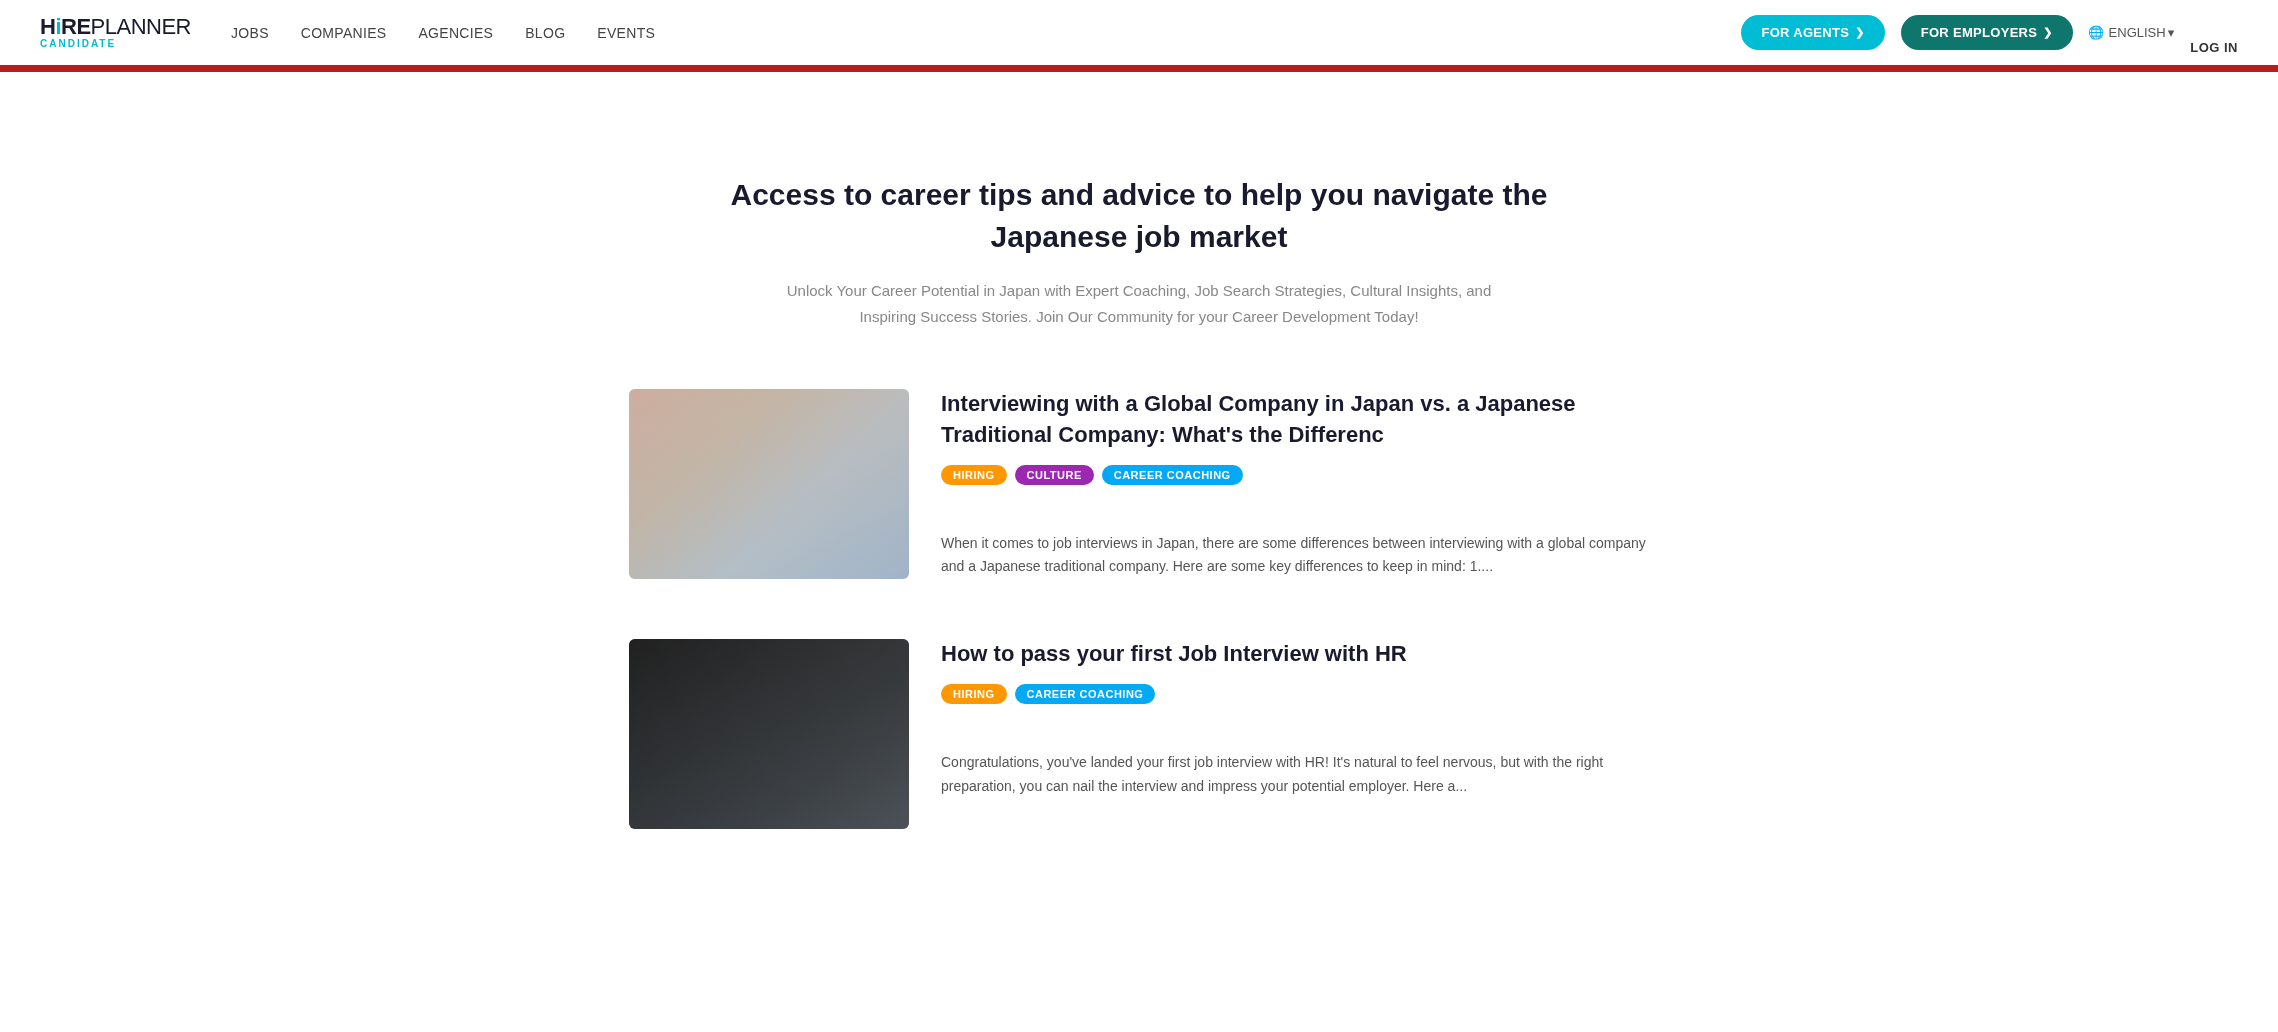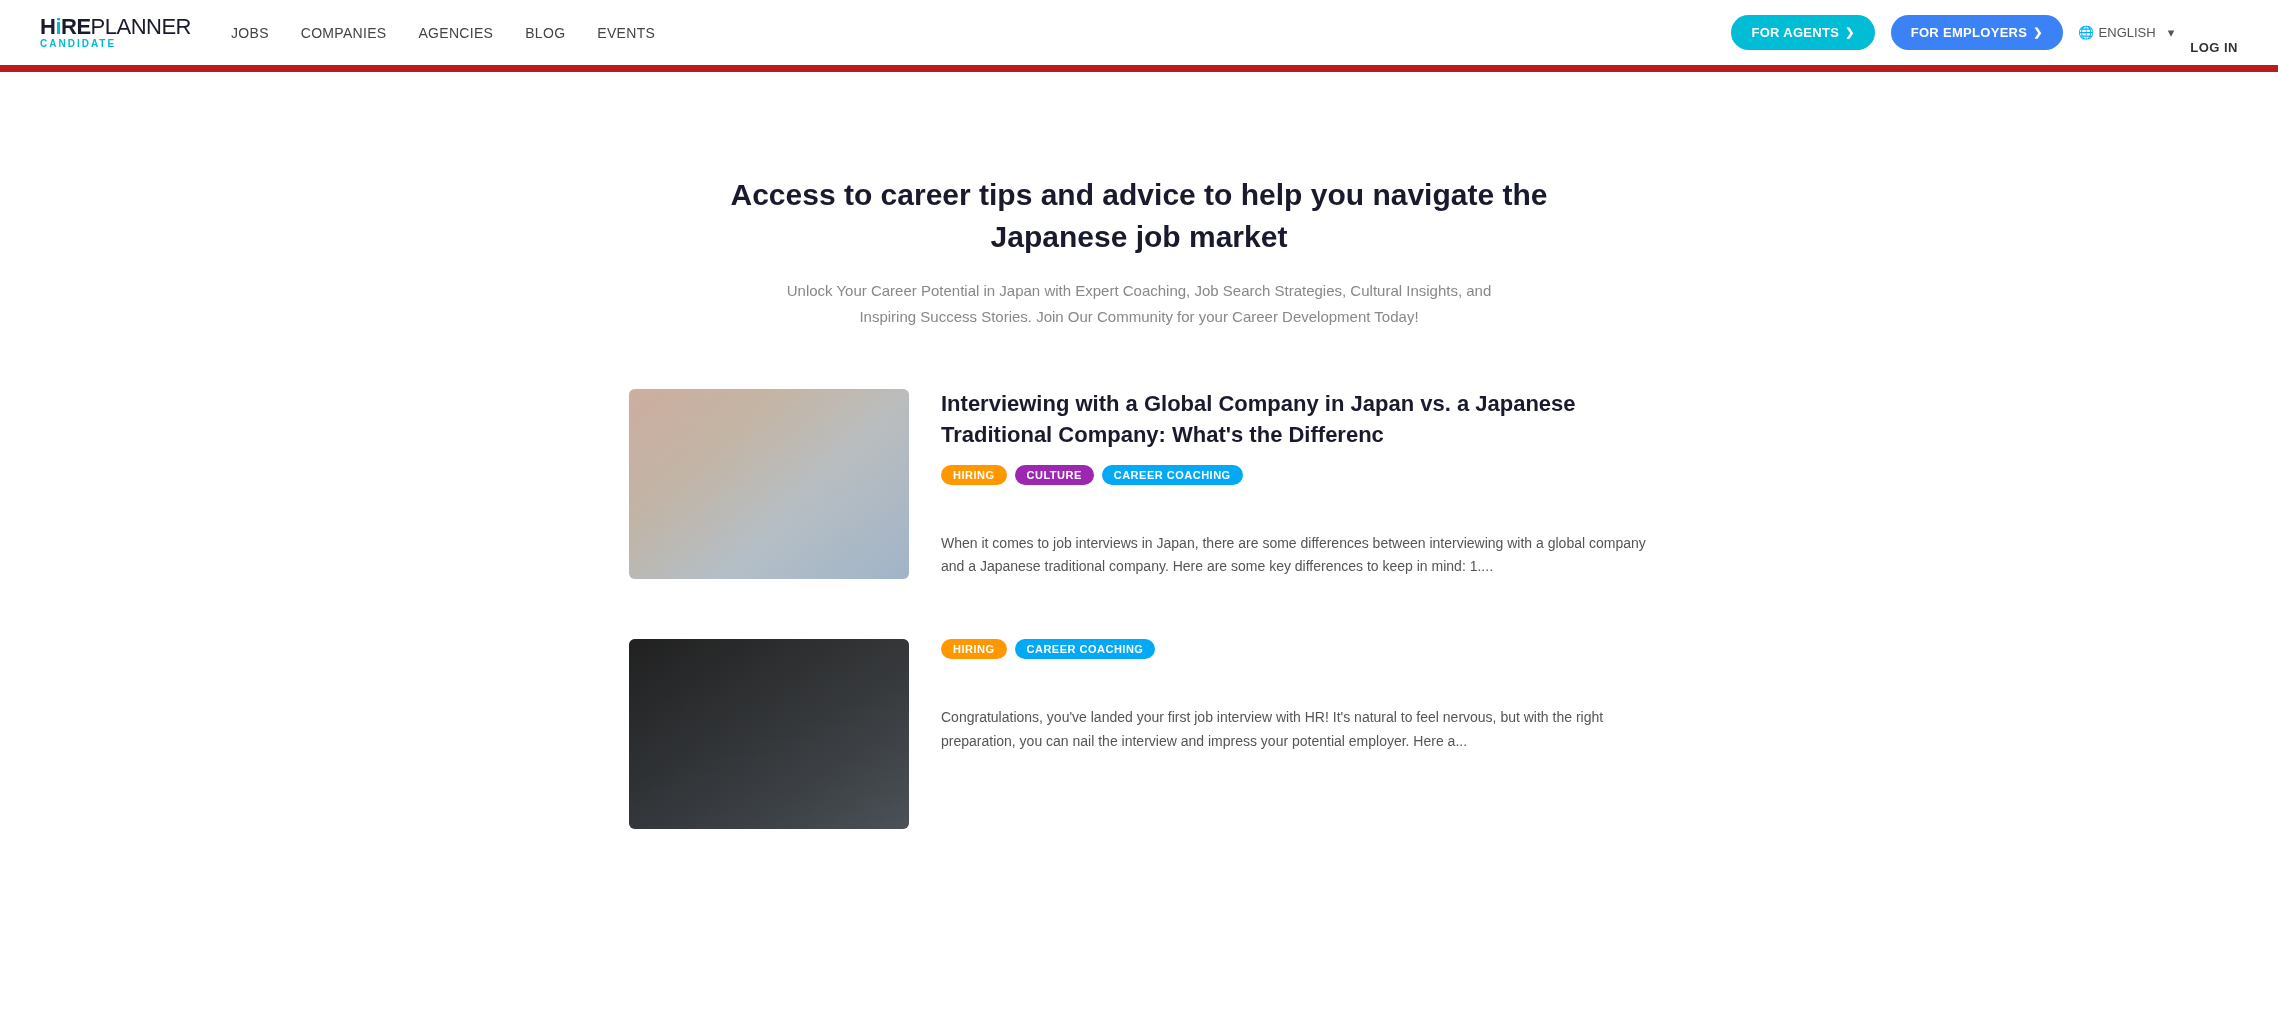--- a/index.html
+++ b/index.html
@@ -40,38 +40,38 @@
       border-radius: 24px;
       font-size: 13px;
       font-weight: 600;
       cursor: pointer;
       display: flex;
       align-items: center;
       gap: 6px;
       letter-spacing: 0.3px;
     }
     .btn-employers {
-      background: #3b82f6;
+      background: #0f766e;
       color: #fff;
       border: none;
       padding: 10px 20px;
       border-radius: 24px;
       font-size: 13px;
       font-weight: 600;
       cursor: pointer;
       display: flex;
       align-items: center;
       gap: 6px;
       letter-spacing: 0.3px;
     }
     .btn-chevron { font-size: 11px; }
     .lang-selector {
       display: flex;
       align-items: flex-start;
-      gap: 12px;
+      gap: 2px;
       font-size: 13px;
       color: #555;
       cursor: pointer;
     }
     .login-link {
       font-size: 13px;
       font-weight: 600;
       color: #333;
       text-decoration: none;
       letter-spacing: 0.5px;
@@ -256,20 +256,21 @@
       </div>
       <p class="article-excerpt">When it comes to job interviews in Japan, there are some differences between interviewing with a global company and a Japanese traditional company. Here are some key differences to keep in mind: 1....</p>
     </div>
   </article>
 
   <article class="article-card">
     <div class="article-image img-hr">
       <div class="article-image-placeholder"></div>
     </div>
     <div class="article-body">
+      <h2 class="article-title">How to pass your first Job Interview with HR</h2>
       <div class="article-tags">
         <span class="tag tag-hiring">HIRING</span>
         <span class="tag tag-career-coaching">CAREER COACHING</span>
       </div>
       <p class="article-excerpt">Congratulations, you've landed your first job interview with HR! It's natural to feel nervous, but with the right preparation, you can nail the interview and impress your potential employer. Here a...</p>
     </div>
   </article>
 </main>
 
 </body></html>

